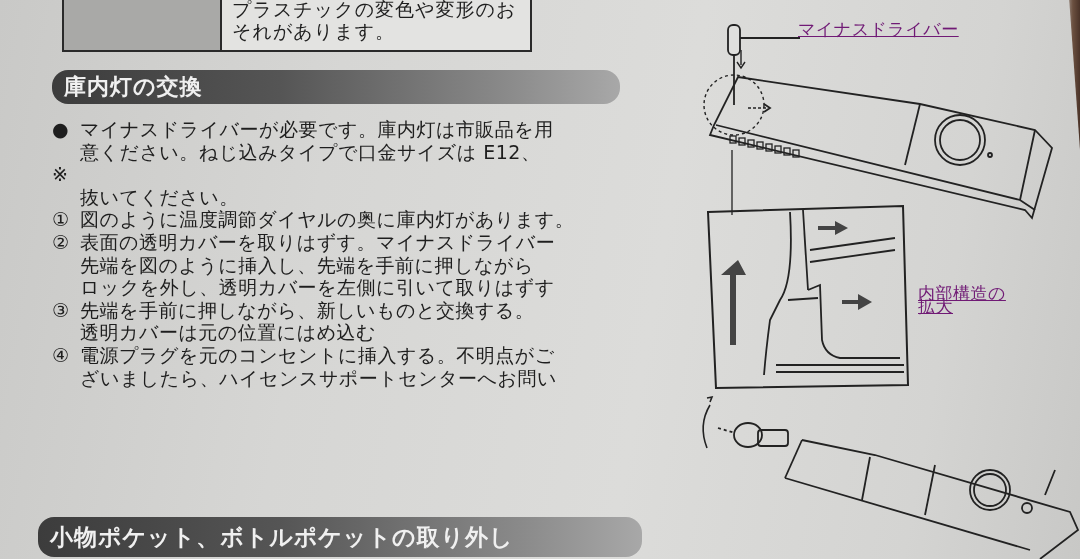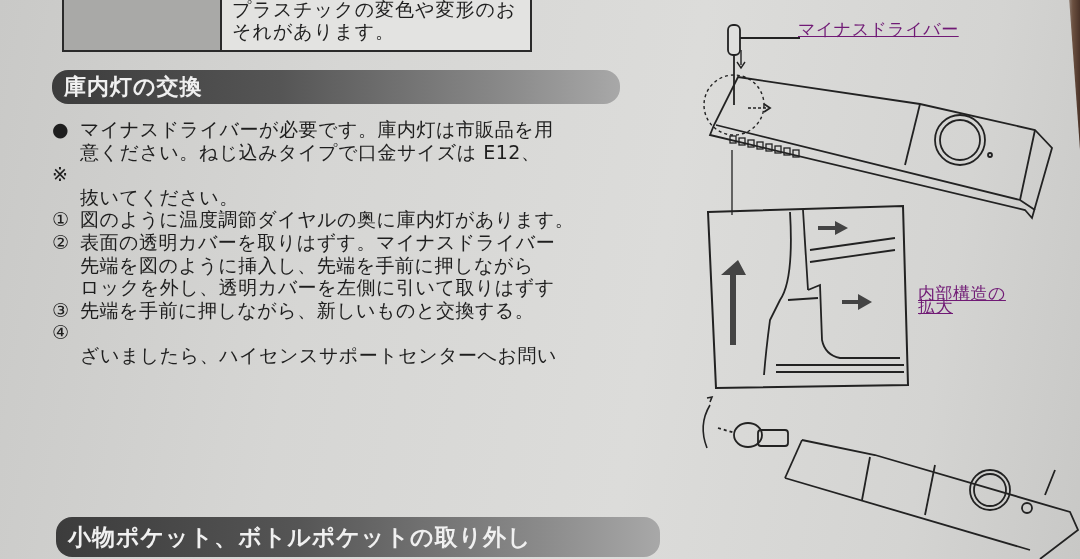--- a/index.html
+++ b/index.html
@@ -8,21 +8,21 @@
     font-family:"DejaVu Sans",sans-serif;color:#1e1e1e;}
   .edge{position:absolute;right:0;top:0;width:18px;height:150px;
     background:linear-gradient(90deg,#d0d0ce,#6b5040 60%,#4a3328);clip-path:polygon(40% 0,100% 0,100% 100%,100% 100%);}
   .warn-table{position:absolute;left:62px;top:-2px;width:466px;height:52px;border:2px solid #2a2a2a;border-top:none;display:flex;}
   .warn-table .cell-l{width:156px;background:#a9a9a7;border-right:2px solid #2a2a2a;}
   .warn-table .cell-r{flex:1;background:#e3e3e1;padding:0 10px;font-size:19px;line-height:22px;letter-spacing:1px;}
   .section-bar{position:absolute;height:34px;border-radius:16px;
     background:linear-gradient(90deg,#3c3c3c 0%,#555 40%,#8a8a8a 80%,#a8a8a8 100%);
     color:#f0f0f0;font-size:22px;font-weight:bold;line-height:34px;padding-left:12px;letter-spacing:1px;}
   .bar1{left:52px;top:70px;width:556px;}
-  .bar2{left:38px;top:517px;width:592px;height:40px;line-height:40px;font-size:23px;margin-left:18px;}
+  .bar2{left:38px;top:517px;width:592px;height:40px;line-height:40px;font-size:23px;}
   .body-text{position:absolute;left:52px;top:118px;width:590px;font-size:19px;line-height:22.6px;letter-spacing:0.5px;}
   .line{display:flex;white-space:nowrap;}
   .mark{width:28px;flex:none;text-align:left;}
   .indent{padding-left:28px;}
   .fig{position:absolute;left:690px;top:0;width:390px;height:559px;}
   .label{position:absolute;font-size:17px;color:#701a75;letter-spacing:0.5px;text-decoration:underline;}
 </style>
 </head>
 <body>
 
@@ -59,23 +59,25 @@
     <span class="mark">②</span>
     <span>表面の透明カバーを取りはずす。マイナスドライバー</span>
   </div>
   <div class="line indent">先端を図のように挿入し、先端を手前に押しながら</div>
   <div class="line indent">ロックを外し、透明カバーを左側に引いて取りはずす</div>
 
   <div class="line">
     <span class="mark">③</span>
     <span>先端を手前に押しながら、新しいものと交換する。</span>
   </div>
+  <div class="line indent">透明カバーは元の位置にはめ込む</div>
 
   <div class="line">
     <span class="mark">④</span>
+    <span>電源プラグを元のコンセントに挿入する。不明点がご</span>
   </div>
   <div class="line indent">ざいましたら、ハイセンスサポートセンターへお問い</div>
 </div>
 
 <div class="section-bar bar2">小物ポケット、ボトルポケットの取り外し</div>
 
 <div class="fig">
   <svg width="390" height="559" viewBox="0 0 390 559">
     <g fill="none" stroke="#222" stroke-width="1.8">
 

